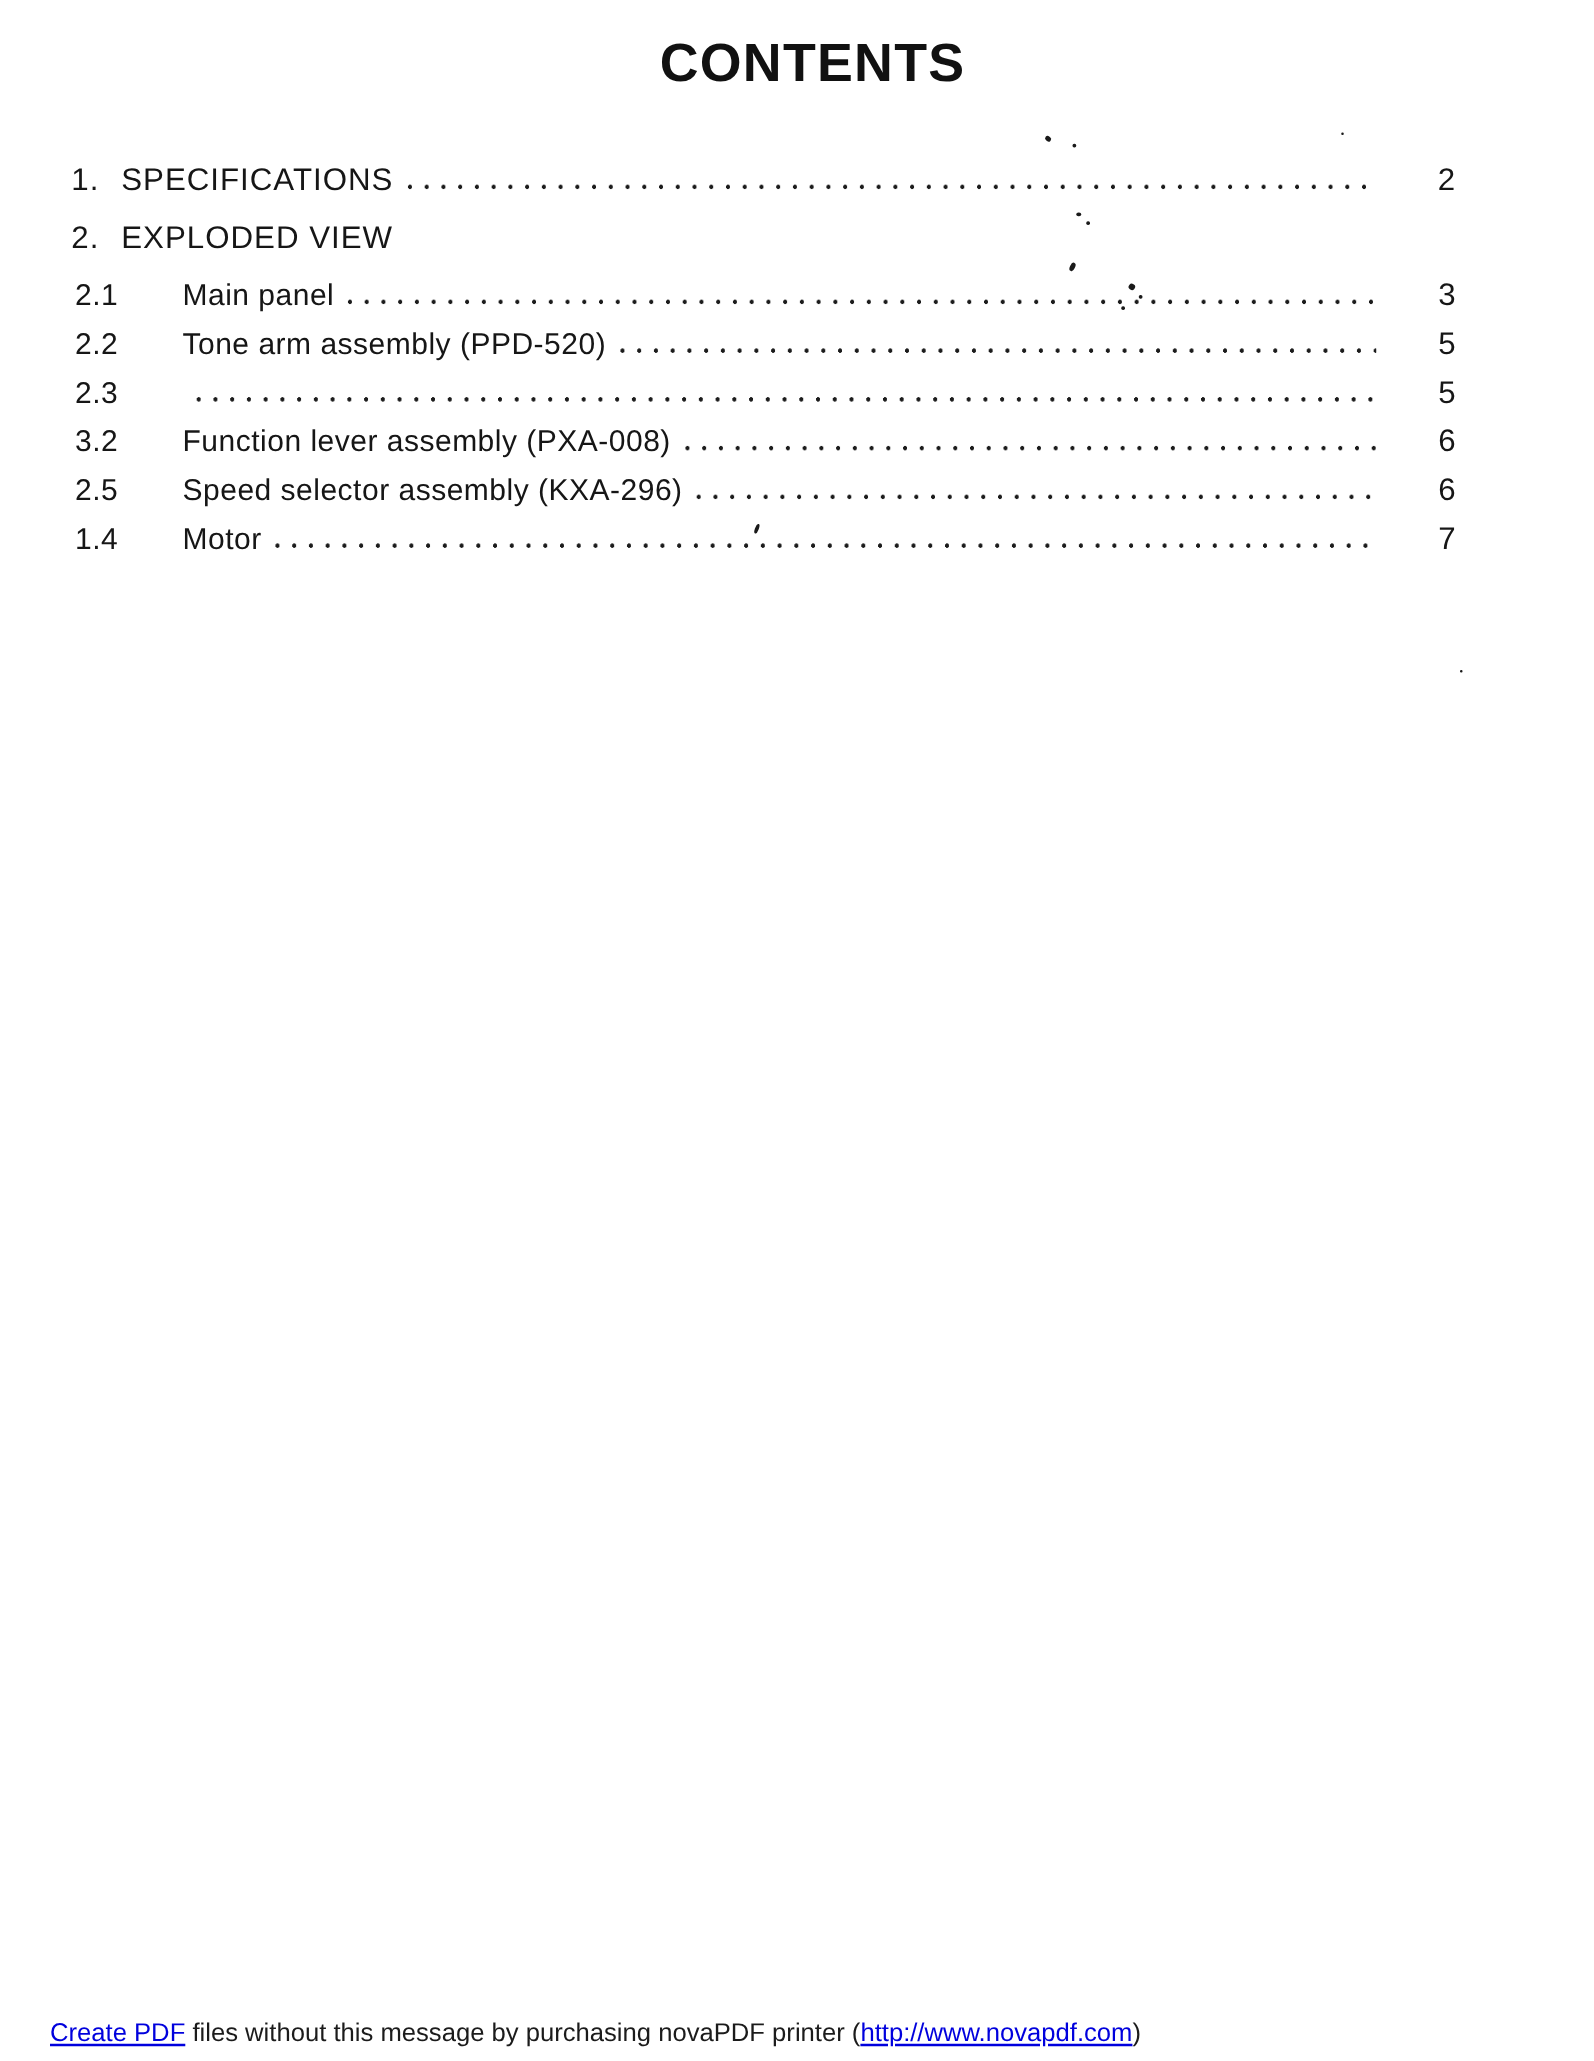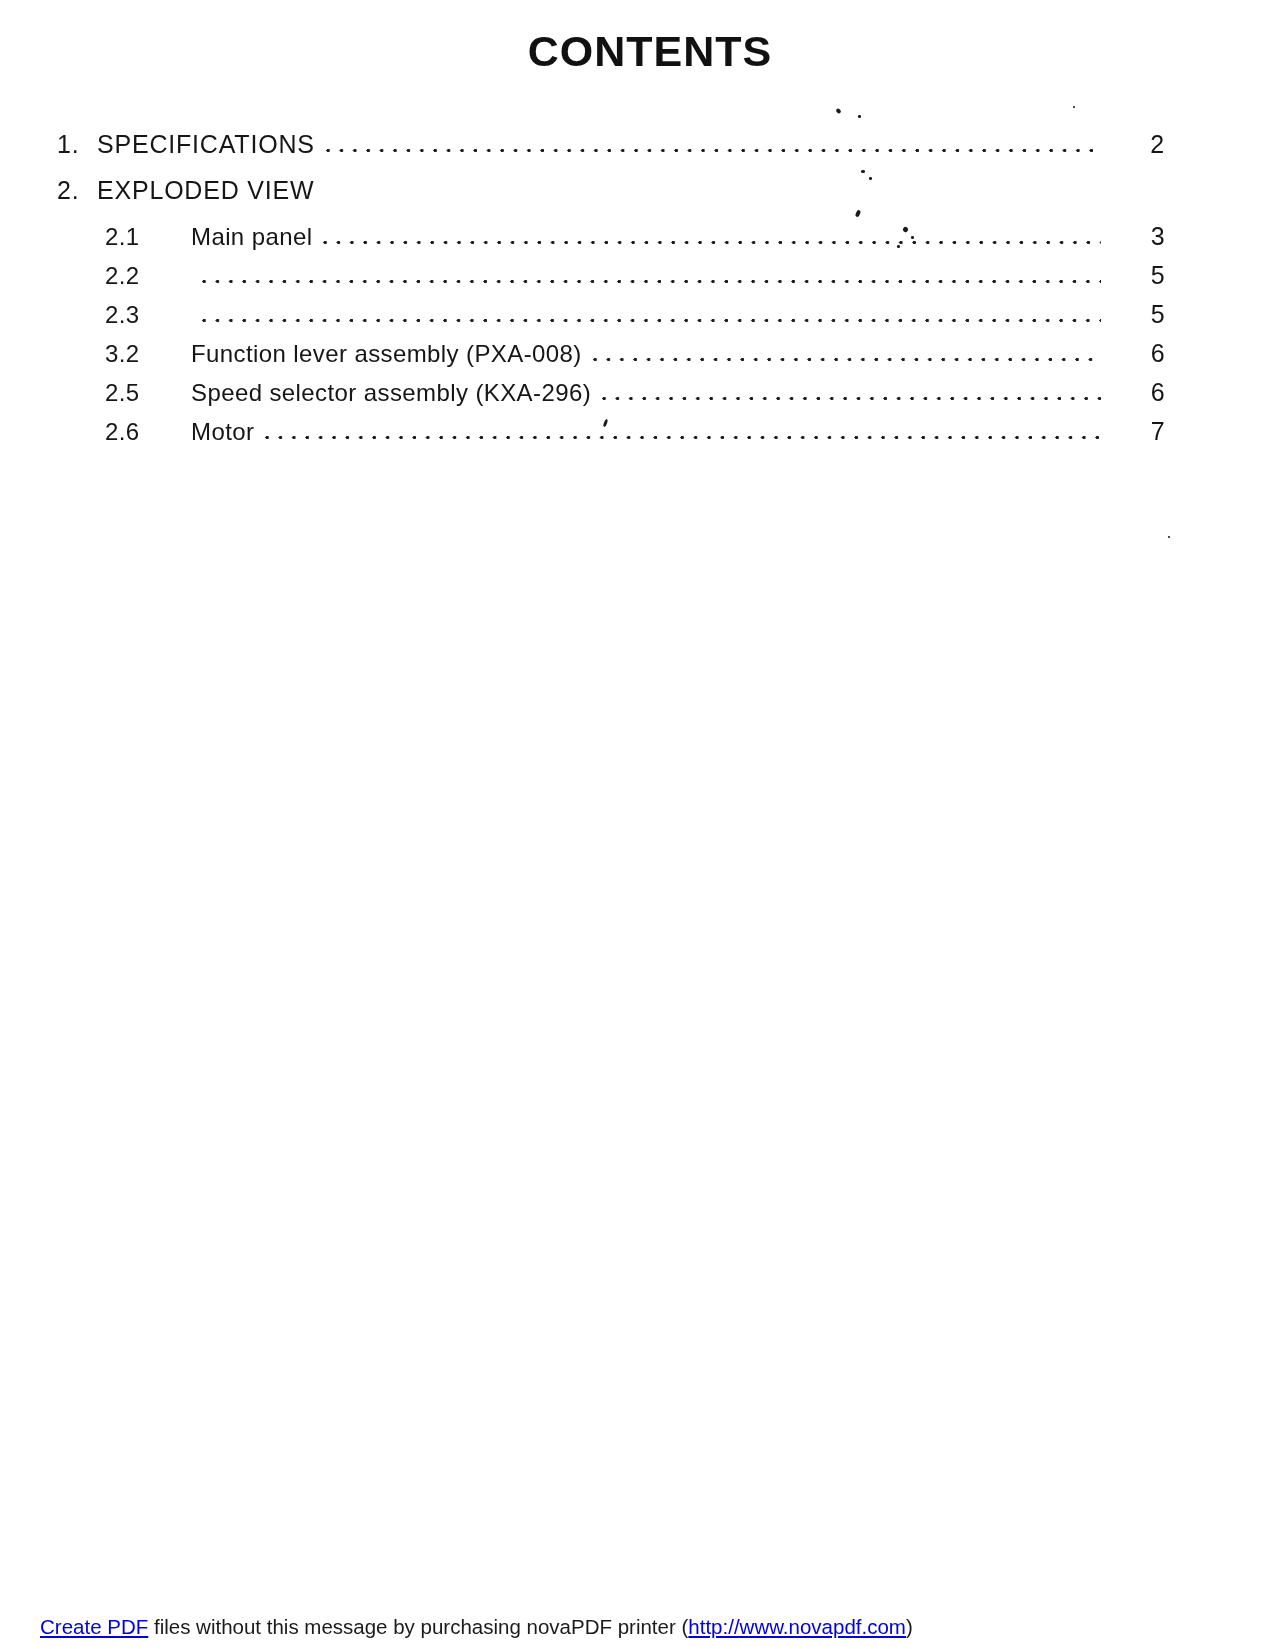--- a/index.html
+++ b/index.html
@@ -44,21 +44,21 @@
     padding-right: 110px;
     box-sizing: border-box;
   }
   .row.level-1 {
     padding-left: 57px;
     font-size: 25px;
     letter-spacing: 0.8px;
     margin-bottom: 7px;
   }
   .row.level-2 {
-    padding-left: 105px;
+    padding-left: 60px;
     font-size: 24px;
     letter-spacing: 0.4px;
   }
   .row .num {
     flex: 0 0 auto;
   }
   .row.level-1 .num { width: 40px; }
   .row.level-2 .num { width: 86px; }
   .row .label {
     flex: 0 0 auto;
@@ -124,20 +124,21 @@
     <span class="page-num"></span>
   </div>
     <div class="row level-2">
     <span class="num">2.1</span>
     <span class="label">Main panel</span>
     <span class="leader"></span>
     <span class="page-num">3</span>
   </div>
     <div class="row level-2">
     <span class="num">2.2</span>
+    <span class="label">Tone arm assembly (PPD-520)</span>
     <span class="leader"></span>
     <span class="page-num">5</span>
   </div>
     <div class="row level-2">
     <span class="num">2.3</span>
     <span class="leader"></span>
     <span class="page-num">5</span>
   </div>
     <div class="row level-2">
     <span class="num">3.2</span>
@@ -145,21 +146,21 @@
     <span class="leader"></span>
     <span class="page-num">6</span>
   </div>
     <div class="row level-2">
     <span class="num">2.5</span>
     <span class="label">Speed selector assembly (KXA-296)</span>
     <span class="leader"></span>
     <span class="page-num">6</span>
   </div>
     <div class="row level-2">
-    <span class="num">2.6</span>
+    <span class="num">1.4</span>
     <span class="label">Motor</span>
     <span class="leader"></span>
     <span class="page-num">7</span>
   </div>
   </div>
 
 <div class="speck" style="left:836px; top:109px; width:5px; height:4px; transform:rotate(40deg);"></div>
 <div class="speck" style="left:858px; top:115px; width:3px; height:3px;"></div>
 <div class="speck" style="left:1073px; top:106px; width:2px; height:2px;"></div>
 <div class="speck" style="left:861px; top:170px; width:4px; height:3px;"></div>

